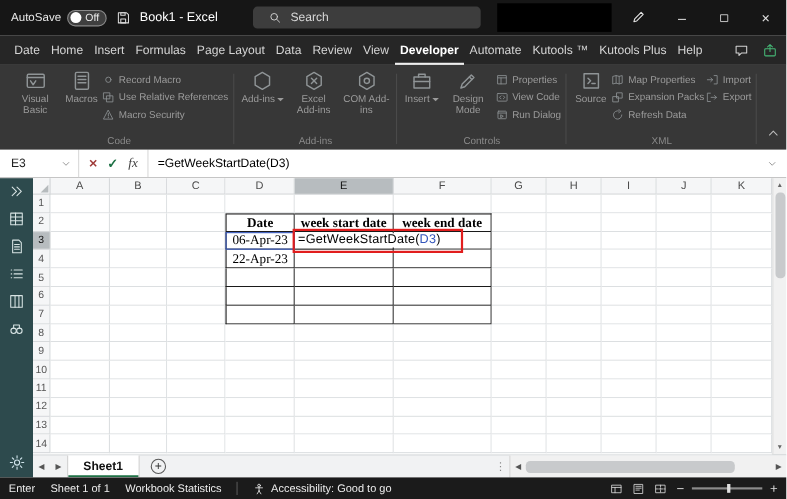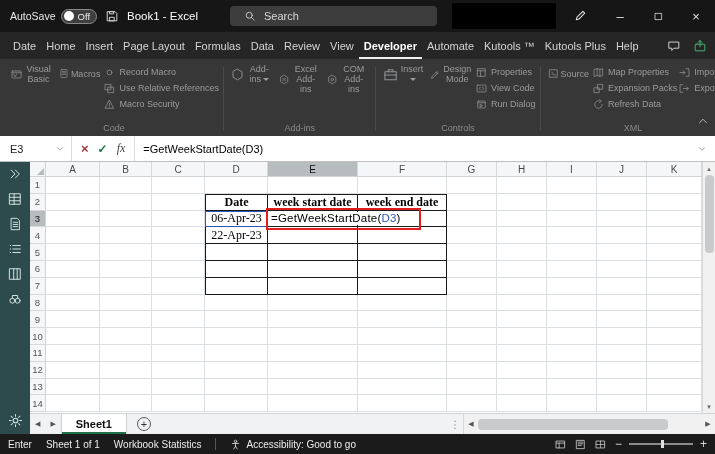--- a/index.html
+++ b/index.html
@@ -30,21 +30,21 @@
   .tabrow-right{position:absolute;right:8px;top:0;height:27px;display:flex;align-items:center;gap:12px}
   .tabrow-right .icon{width:14px;height:14px;color:#d4d4d4;cursor:pointer}
   .tabrow-right .share{color:#46b876}
 
   
   .ribbon{flex:0 0 77px;background:#373737;display:flex;align-items:stretch;padding:2px 14px 0 4px;position:relative;overflow:hidden}
   .rgroup{display:flex;flex-direction:column;padding:0 5px;position:relative;flex-shrink:1;min-width:0}
   .rgroup::after{content:"";position:absolute;right:0;top:6px;bottom:5px;width:1px;background:#4a4a4a}
   .rgc{flex:1;display:flex;align-items:flex-start;gap:2px}
   .glabel{font-size:9px;color:#8a8a8a;text-align:center;padding:1px 0 3px}
-  .bigbtn{min-width:34px;max-width:46px;display:flex;flex-direction:row;align-items:center;gap:2px;padding:3px 2px 0;cursor:pointer}
+  .bigbtn{min-width:34px;max-width:46px;display:flex;flex-direction:column;align-items:center;gap:2px;padding:3px 2px 0;cursor:pointer}
   .bigbtn .icon{width:19px;height:19px;color:#8f9496}
   .blabel{font-size:9px;line-height:10px;text-align:center;color:#9b9b9b;white-space:normal}
   .caret{display:inline-block;width:0;height:0;border-left:3px solid transparent;border-right:3px solid transparent;border-top:3px solid #9b9b9b;margin-left:2px;vertical-align:middle}
   .smallstack{display:flex;flex-direction:column;gap:5px;padding-top:6px}
   .smallbtn{display:flex;align-items:flex-start;gap:4px;font-size:9px;color:#9b9b9b;white-space:nowrap;cursor:pointer}
   .smallbtn .icon{width:11px;height:11px;color:#8f9496;flex:0 0 11px}
   .ribbon-collapse{position:absolute;right:5px;bottom:8px;width:14px;height:14px;color:#bbb;cursor:pointer}
 
   
   .formulabar{flex:0 0 26px;background:#fff;border-bottom:1px solid #bfbfbf;display:flex;align-items:stretch}
@@ -176,22 +176,22 @@
         </span>
       <span class="wc">×</span>
     </div>
   </div>
 
   <div class="tabrow">
     <div style="display:flex">
         <div class="rtab">Date</div>
         <div class="rtab">Home</div>
         <div class="rtab">Insert</div>
+        <div class="rtab">Formulas</div>
         <div class="rtab">Page Layout</div>
-        <div class="rtab">Formulas</div>
         <div class="rtab">Data</div>
         <div class="rtab">Review</div>
         <div class="rtab">View</div>
         <div class="rtab active">Developer</div>
         <div class="rtab">Automate</div>
         <div class="rtab">Kutools ™</div>
         <div class="rtab">Kutools Plus</div>
         <div class="rtab">Help</div>
       </div>
     <div class="tabrow-right">

